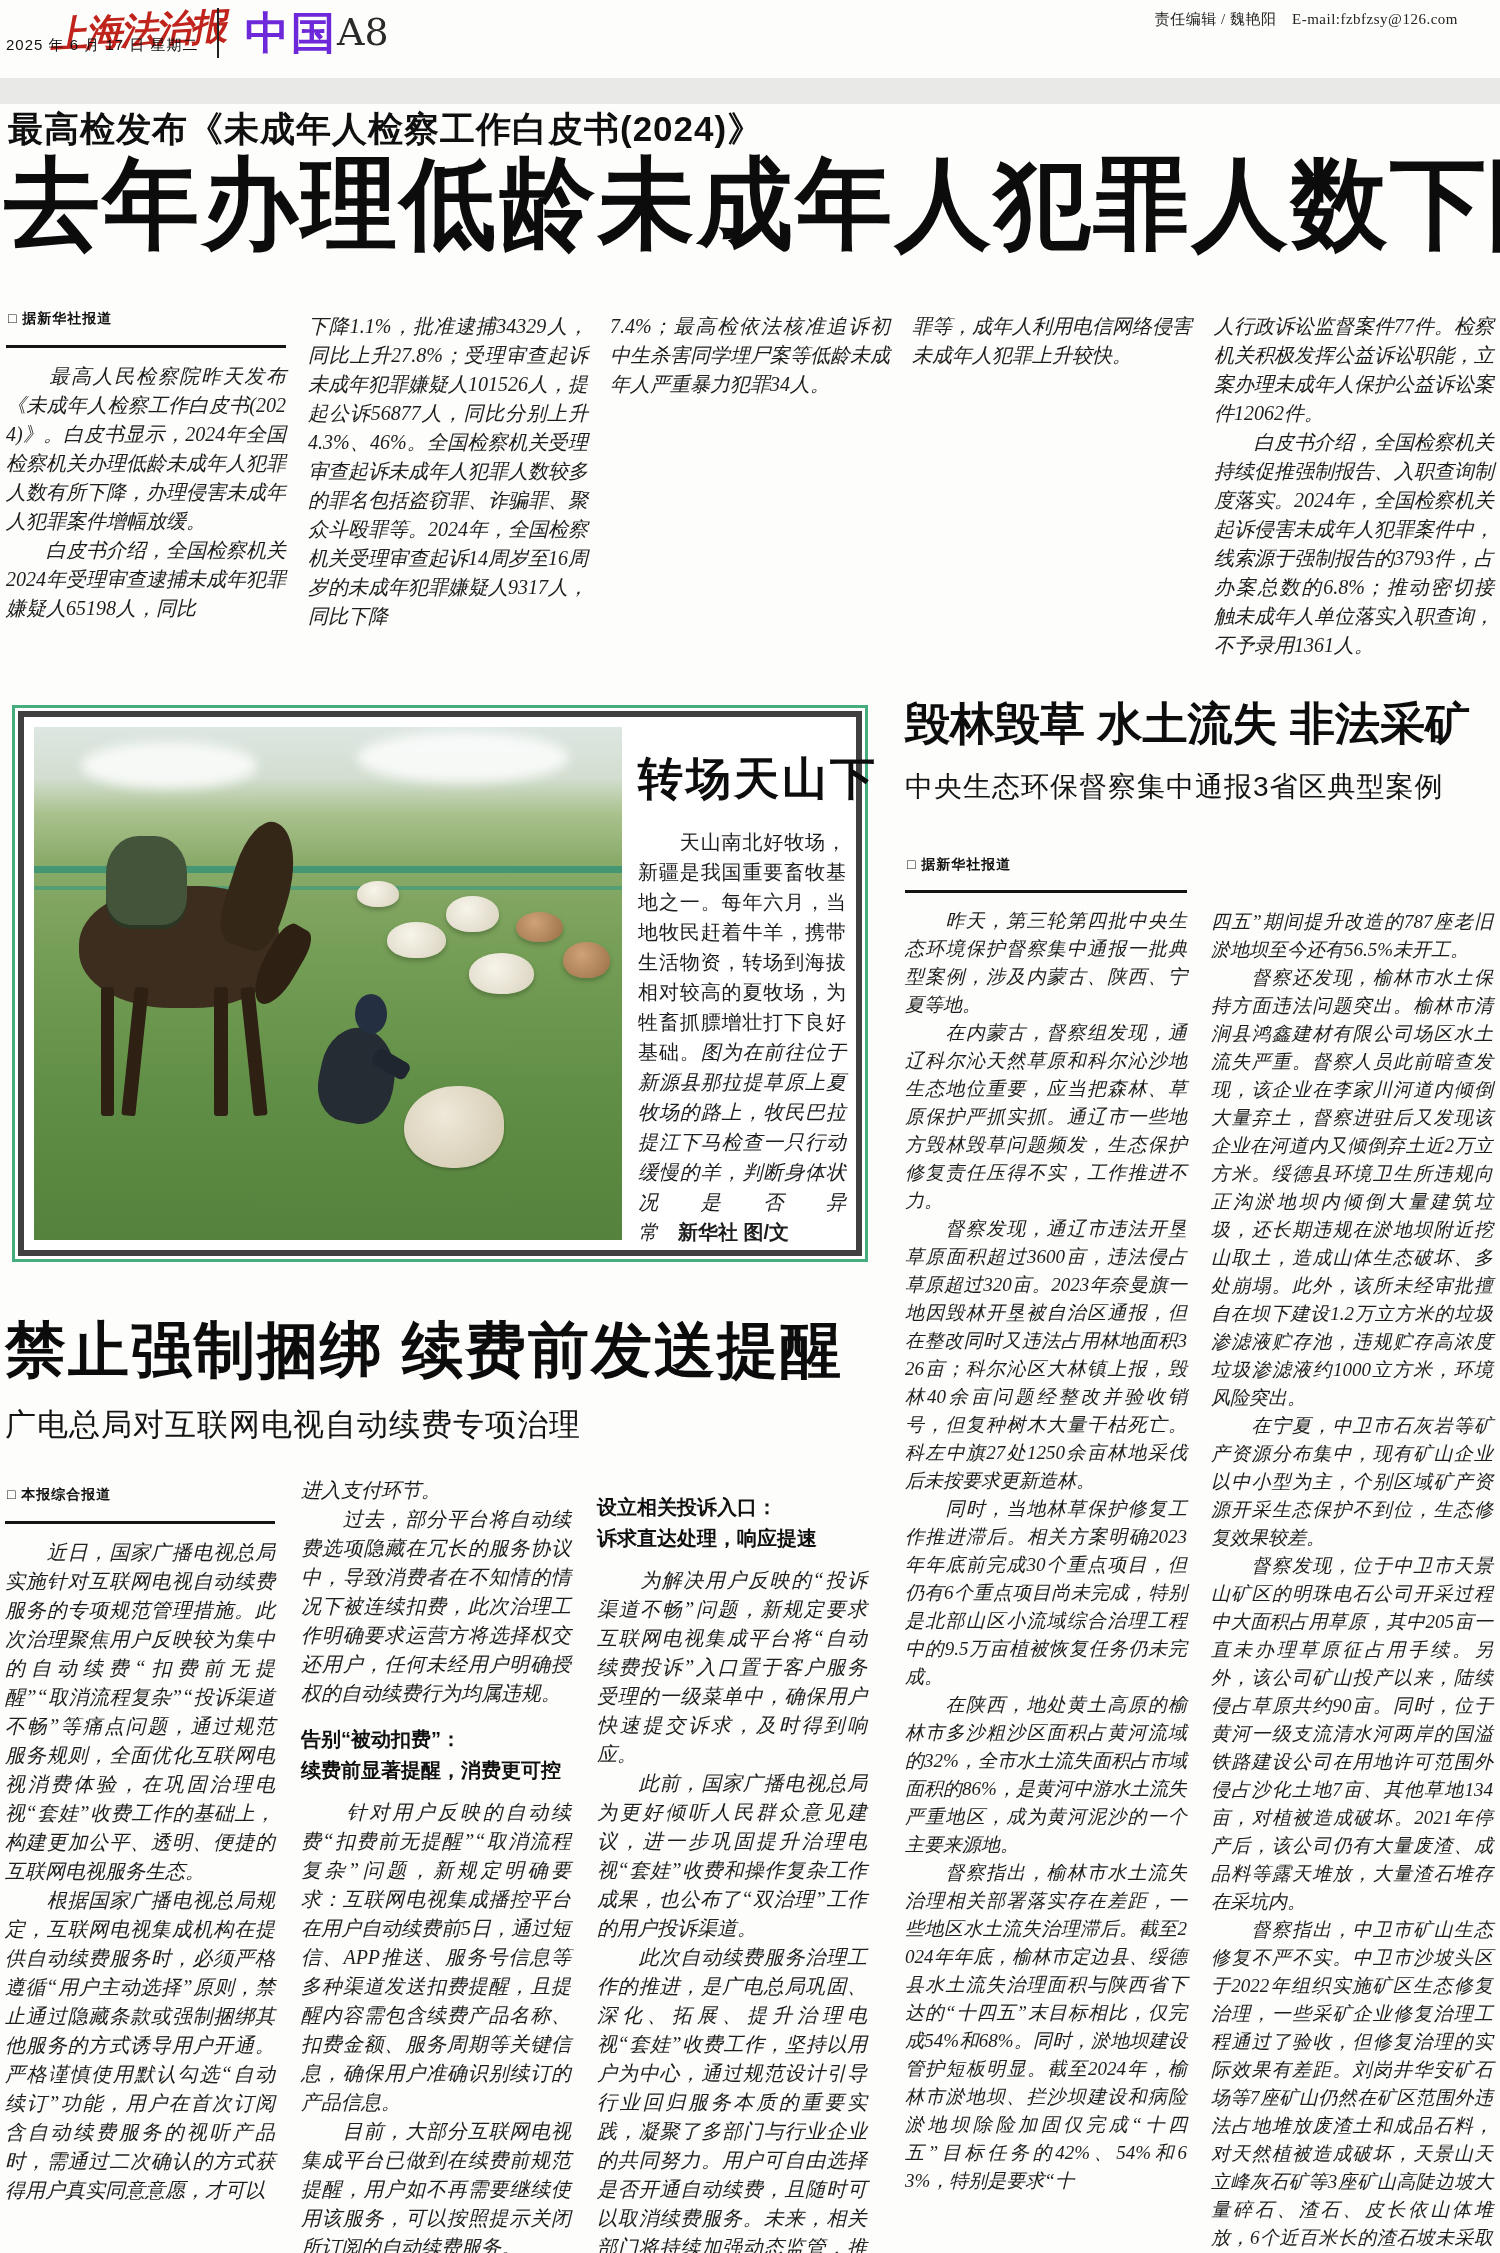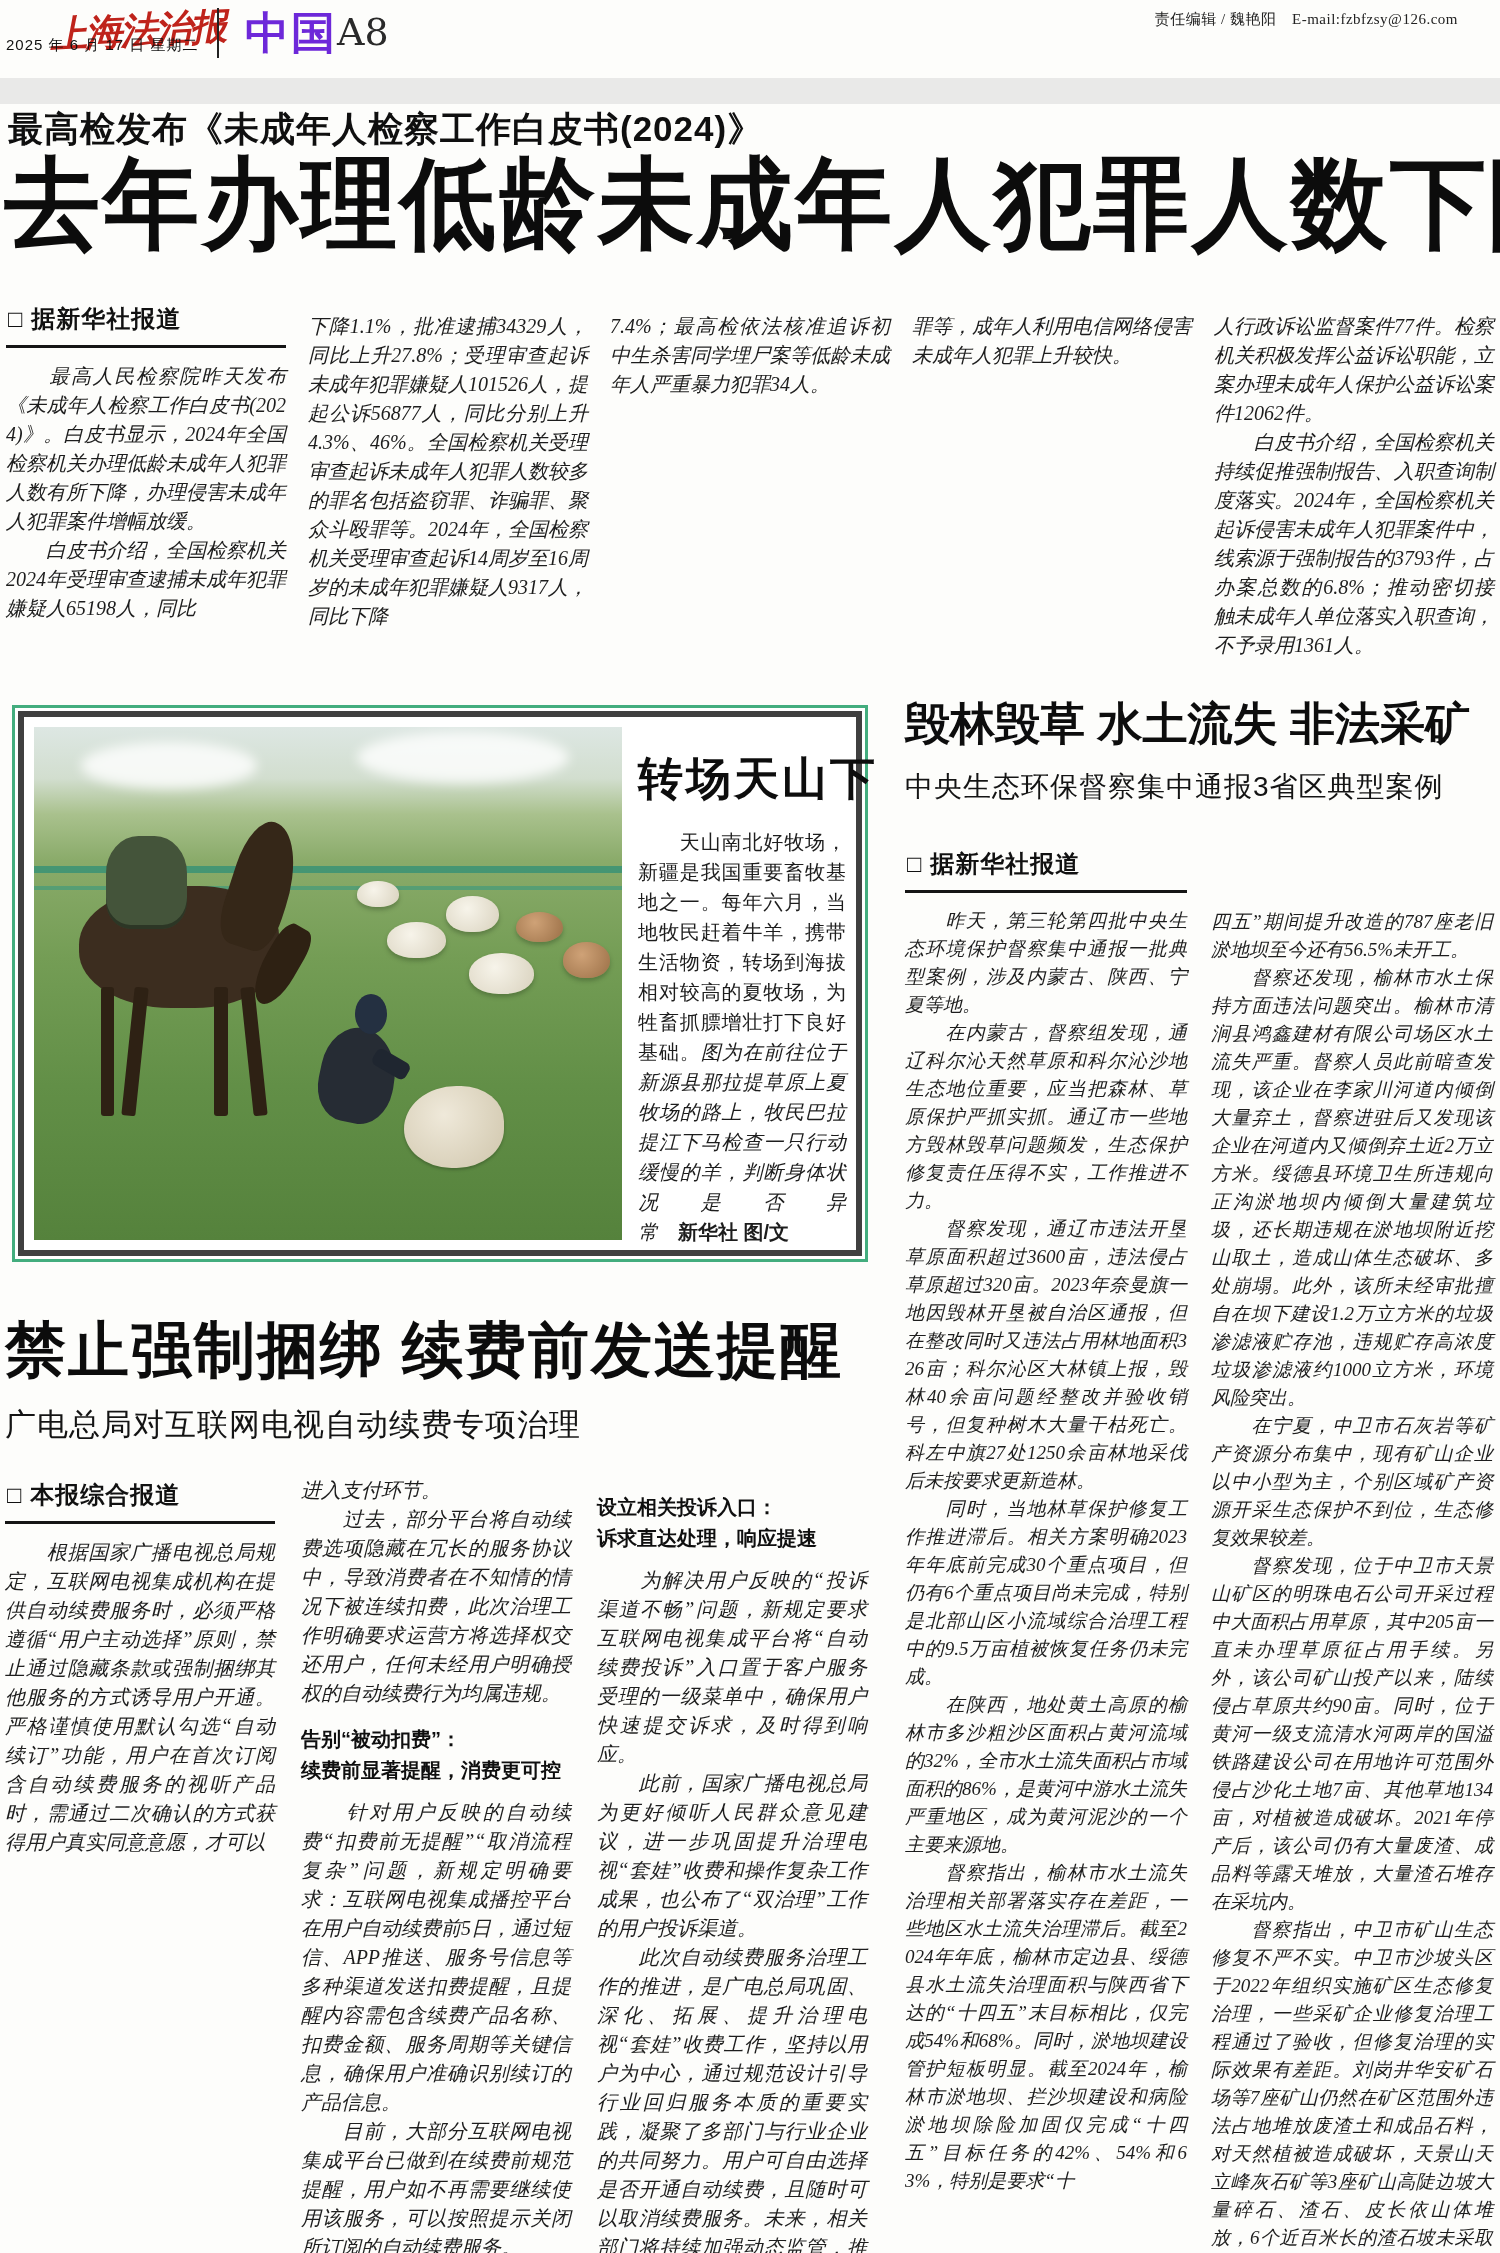--- a/index.html
+++ b/index.html
@@ -20,21 +20,21 @@
 
   
   .a1-kicker{position:absolute;left:8px;top:106px;font-size:35px;font-weight:700;letter-spacing:1px;color:#0f0f0f;}
   .a1-headline{position:absolute;left:4px;top:148px;width:1494px;font-size:96px;font-weight:900;
                letter-spacing:3px;line-height:1.12;color:#0c0c0c;white-space:nowrap;transform:scaleY(1.04);transform-origin:top left;}
   .a1-body{position:absolute;left:6px;top:300px;width:1488px;display:flex;gap:22px;}
   .col{font-size:20px;line-height:29px;text-align:justify;word-break:break-all;}
   .a1-body .col{width:280px;}
   .a1-body .col.offset{padding-top:12px;}
 
-  .byline{font-family:"Liberation Sans",sans-serif;font-weight:700;font-size:24px;color:#111;
+  .byline{font-family:"Liberation Sans",sans-serif;font-weight:700;font-size:14px;color:#111;
           border-bottom:3px solid #151515;padding:4px 0 12px 2px;margin-bottom:14px;text-align:left;letter-spacing:1px;}
   .blk-p,.blk-cont{margin:0;font-style:italic;}
   .blk-sub{font-family:"Liberation Sans",sans-serif;font-weight:700;font-size:20px;line-height:31px;
            margin:16px 0 12px;white-space:pre-line;text-align:left;word-break:keep-all;color:#0f0f0f;}
 
   
   .photo-box{position:absolute;left:12px;top:705px;width:856px;height:557px;border:3px solid #43ad7e;
              padding:3px;box-sizing:border-box;background:#fff;}
   .photo-box-inner{border:6px solid #404040;width:100%;height:100%;box-sizing:border-box;
                    padding:10px;display:flex;gap:16px;background:#fff;}
@@ -180,20 +180,21 @@
     </div>
   </div>
 
   <div class="article3">
     <div class="a3-headline sans">禁止强制捆绑  续费前发送提醒</div>
     <div class="a3-subtitle sans">广电总局对互联网电视自动续费专项治理</div>
     <div class="a3-body">
       <div class="col">
         <div class="byline">□ 本报综合报道</div>
         <div>
+            <p class="blk-p">　　近日，国家广播电视总局实施针对互联网电视自动续费服务的专项规范管理措施。此次治理聚焦用户反映较为集中的自动续费“扣费前无提醒”“取消流程复杂”“投诉渠道不畅”等痛点问题，通过规范服务规则，全面优化互联网电视消费体验，在巩固治理电视“套娃”收费工作的基础上，构建更加公平、透明、便捷的互联网电视服务生态。</p>
             <p class="blk-p">　　根据国家广播电视总局规定，互联网电视集成机构在提供自动续费服务时，必须严格遵循“用户主动选择”原则，禁止通过隐藏条款或强制捆绑其他服务的方式诱导用户开通。严格谨慎使用默认勾选“自动续订”功能，用户在首次订阅含自动续费服务的视听产品时，需通过二次确认的方式获得用户真实同意意愿，才可以</p>
           </div>
       </div>
       <div class="col">
           <p class="blk-cont">进入支付环节。</p>
           <p class="blk-p">　　过去，部分平台将自动续费选项隐藏在冗长的服务协议中，导致消费者在不知情的情况下被连续扣费，此次治理工作明确要求运营方将选择权交还用户，任何未经用户明确授权的自动续费行为均属违规。</p>
           <h4 class="blk-sub">告别“被动扣费”：
 续费前显著提醒，消费更可控</h4>
           <p class="blk-p">　　针对用户反映的自动续费“扣费前无提醒”“取消流程复杂”问题，新规定明确要求：互联网电视集成播控平台在用户自动续费前5日，通过短信、APP推送、服务号信息等多种渠道发送扣费提醒，且提醒内容需包含续费产品名称、扣费金额、服务周期等关键信息，确保用户准确识别续订的产品信息。</p>
           <p class="blk-p">　　目前，大部分互联网电视集成平台已做到在续费前规范提醒，用户如不再需要继续使用该服务，可以按照提示关闭所订阅的自动续费服务。</p>

